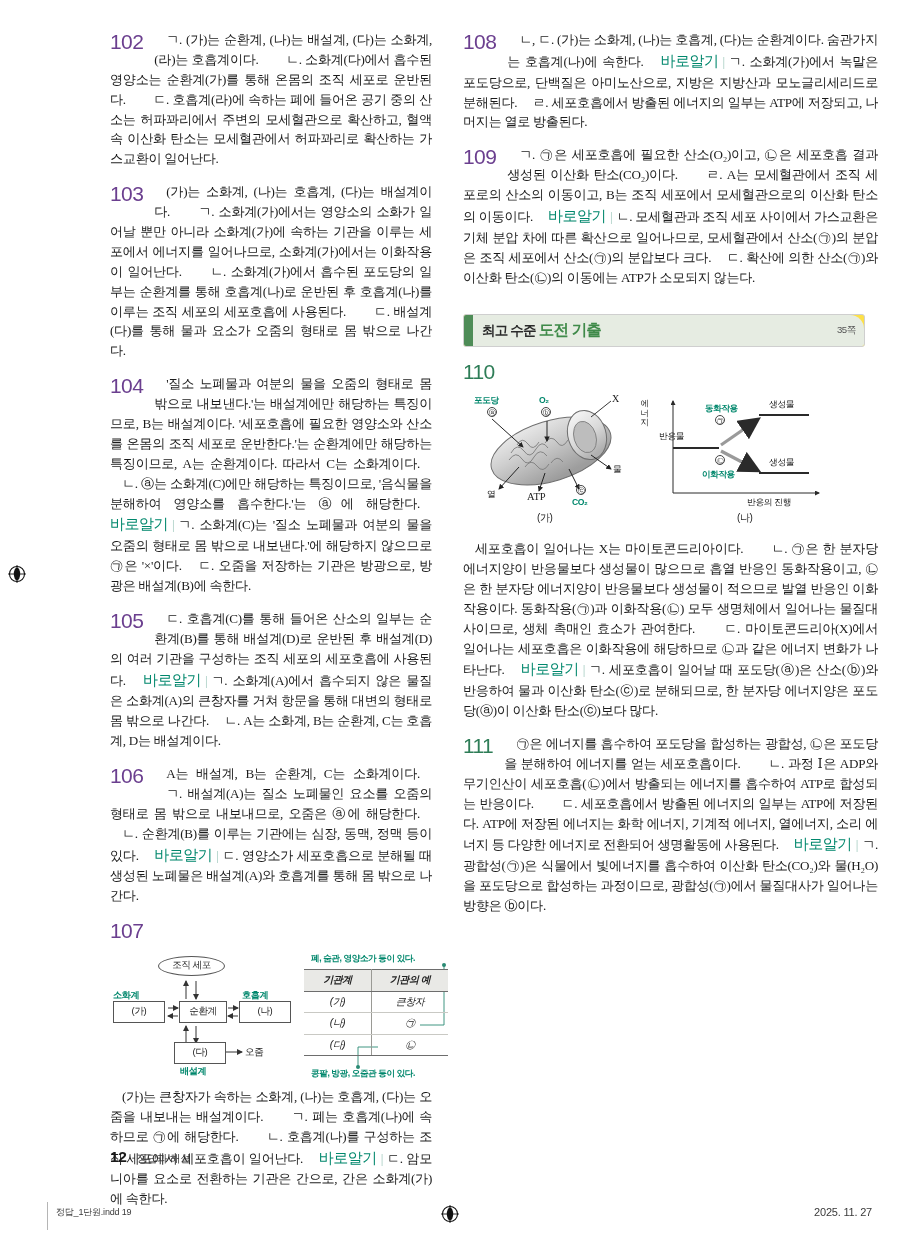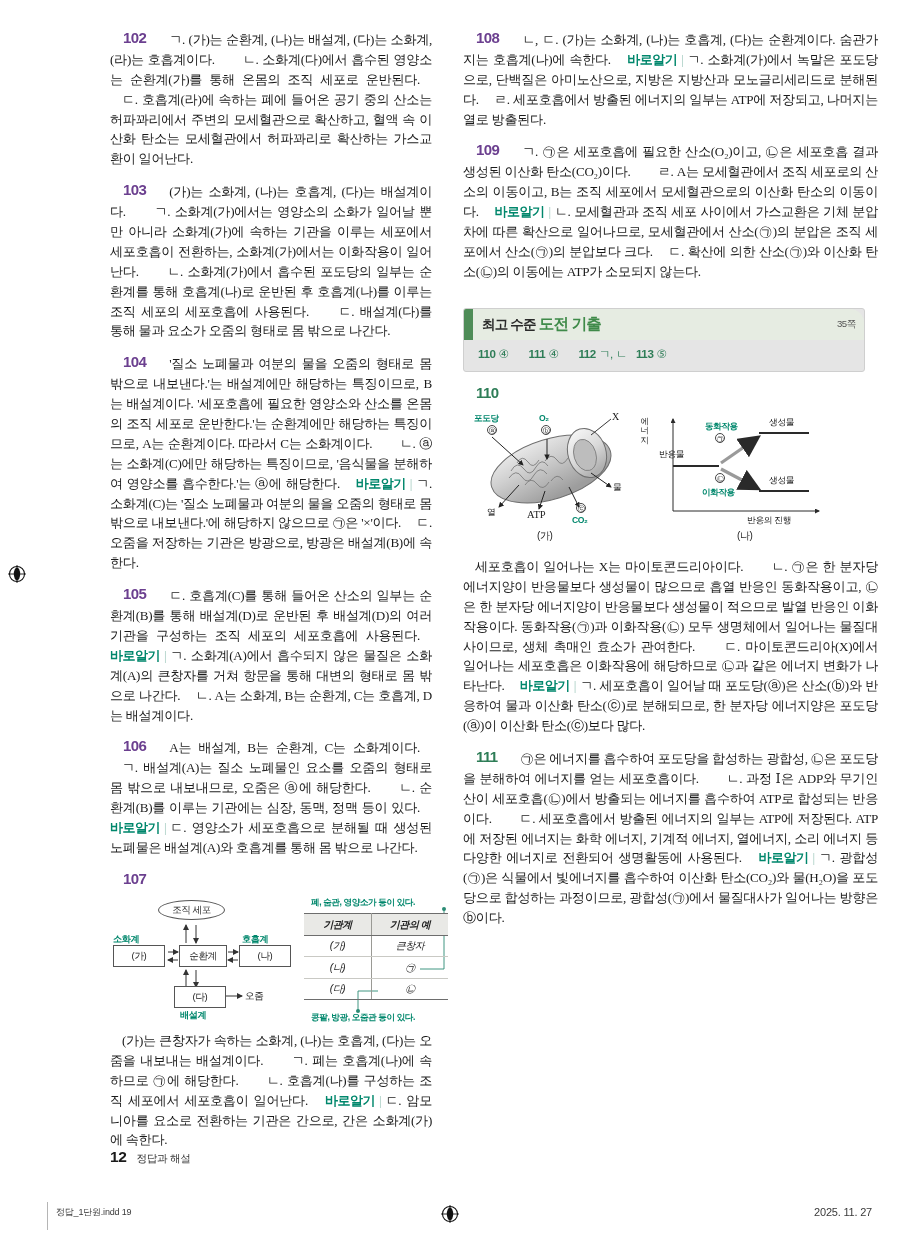--- a/index.html
+++ b/index.html
@@ -31,47 +31,46 @@
   .col {
     width:450px; padding:0 0 0 0; position:relative;
   }
   .col-left { padding-left:110px; padding-right:18px; padding-top:30px; }
   .col-right { padding-left:13px; padding-right:22px; padding-top:30px; }
 
   .block { margin-bottom:13px; position:relative; }
 
   .qnum {
     font-family:"Liberation Sans","DejaVu Sans",sans-serif;
-    font-weight:bold;
-    font-size:15px;
+    font-weight:normal;
+    font-size:21px;
     color:#6b3f8f;
     letter-spacing:-0.6px;
     float:left;
     margin-right:11px;
     line-height:1.22;
     position:relative;
     top:-1px;
-    margin-left:13px;
   }
   .qnum.green { color:#2e7d57; }
 
   .body-text {
     font-size:13.1px;
     line-height:1.52;
     letter-spacing:-0.28px;
     text-align:justify;
     word-break:break-all;
   }
   .para { margin:12px; }
 
   .badge {
     display:inline-block;
     font-family:"Liberation Sans","DejaVu Sans",sans-serif;
-    font-size:13px;
-    font-weight:bold;
+    font-size:15px;
+    font-weight:normal;
     color:#00876c;
     letter-spacing:-0.5px;
     margin-right:2px;
   }
   .bar { color:#9fc9bd; margin:0 4px 0 2px; }
 
   
   .fig107 {
     margin:6px 0 8px 8px;
     position:relative;
@@ -139,21 +138,21 @@
     font-size:8.6px; font-weight:bold; color:#00876c;
     letter-spacing:-0.4px; white-space:nowrap;
   }
 
   
   .chbox {
     margin:26px 0 13px 0;
     width:402px;
     border:1px solid #cfcfcf;
     border-radius:3px;
-    background:#e5e5e5;
+    background:#fde047;
     overflow:hidden;
   }
   .chbox-head {
     background:#e6ece2;
     height:31px;
     display:flex; align-items:center;
     position:relative;
     border-top-right-radius:14px;
   }
   .chbox-tab {
@@ -272,21 +271,21 @@
           <span class="para">ㄱ. (가)는 순환계, (나)는 배설계, (다)는 소화계, (라)는 호흡계이다.</span>
           <span class="para">ㄴ. 소화계(다)에서 흡수된 영양소는 순환계(가)를 통해 온몸의 조직 세포로 운반된다.</span>
           <span class="para">ㄷ. 호흡계(라)에 속하는 폐에 들어온 공기 중의 산소는 허파꽈리에서 주변의 모세혈관으로 확산하고, 혈액 속 이산화 탄소는 모세혈관에서 허파꽈리로 확산하는 가스교환이 일어난다.</span>
         </div>
       </div>
 
       <div class="block">
         <span class="qnum">103</span>
         <div class="body-text">
           <span class="para">(가)는 소화계, (나)는 호흡계, (다)는 배설계이다.</span>
-          <span class="para">ㄱ. 소화계(가)에서는 영양소의 소화가 일어날 뿐만 아니라 소화계(가)에 속하는 기관을 이루는 세포에서 세포호흡이 전환하는, 소화계(가)에서는 이화작용이 일어난다.</span>
+          <span class="para">ㄱ. 소화계(가)에서는 영양소의 소화가 일어날 뿐만 아니라 소화계(가)에 속하는 기관을 이루는 세포에서 에너지를 일어나므로, 소화계(가)에서는 이화작용이 일어난다.</span>
           <span class="para">ㄴ. 소화계(가)에서 흡수된 포도당의 일부는 순환계를 통해 호흡계(나)로 운반된 후 호흡계(나)를 이루는 조직 세포의 세포호흡에 사용된다.</span>
           <span class="para">ㄷ. 배설계(다)를 통해 물과 요소가 오줌의 형태로 몸 밖으로 나간다.</span>
         </div>
       </div>
 
       <div class="block">
         <span class="qnum">104</span>
         <div class="body-text">
           <span class="para">'질소 노폐물과 여분의 물을 오줌의 형태로 몸 밖으로 내보낸다.'는 배설계에만 해당하는 특징이므로, B는 배설계이다. '세포호흡에 필요한 영양소와 산소를 온몸의 조직 세포로 운반한다.'는 순환계에만 해당하는 특징이므로, A는 순환계이다. 따라서 C는 소화계이다.</span>
           <span class="para">ㄴ. ⓐ는 소화계(C)에만 해당하는 특징이므로, '음식물을 분해하여 영양소를 흡수한다.'는 ⓐ에 해당한다.</span>
@@ -438,23 +437,20 @@
 
       <div class="chbox">
         <div class="chbox-head">
           <div class="chbox-tab"></div>
           <div class="chtitle">
             <span>최고 수준</span>
             <span class="em">도전 기출</span>
           </div>
           <div class="chpage">35쪽</div>
         </div>
-        <div class="chbox-body">
-          <span class="ansitem"><span class="ak">110</span><span class="av">④</span></span><span class="ansitem"><span class="ak">111</span><span class="av">④</span></span><span class="ansitem" style="margin-right:9px;"><span class="ak">112</span><span class="av">ㄱ, ㄴ</span></span><span class="ansitem"><span class="ak">113</span><span class="av">⑤</span></span>
-        </div>
       </div>
 
       <div class="block">
         <span class="qnum green">110</span>
         <div style="clear:both;"></div>
 
         <div class="fig110">
 
           <svg width="195" height="125" style="position:absolute;left:0;top:0;">
             <defs>

